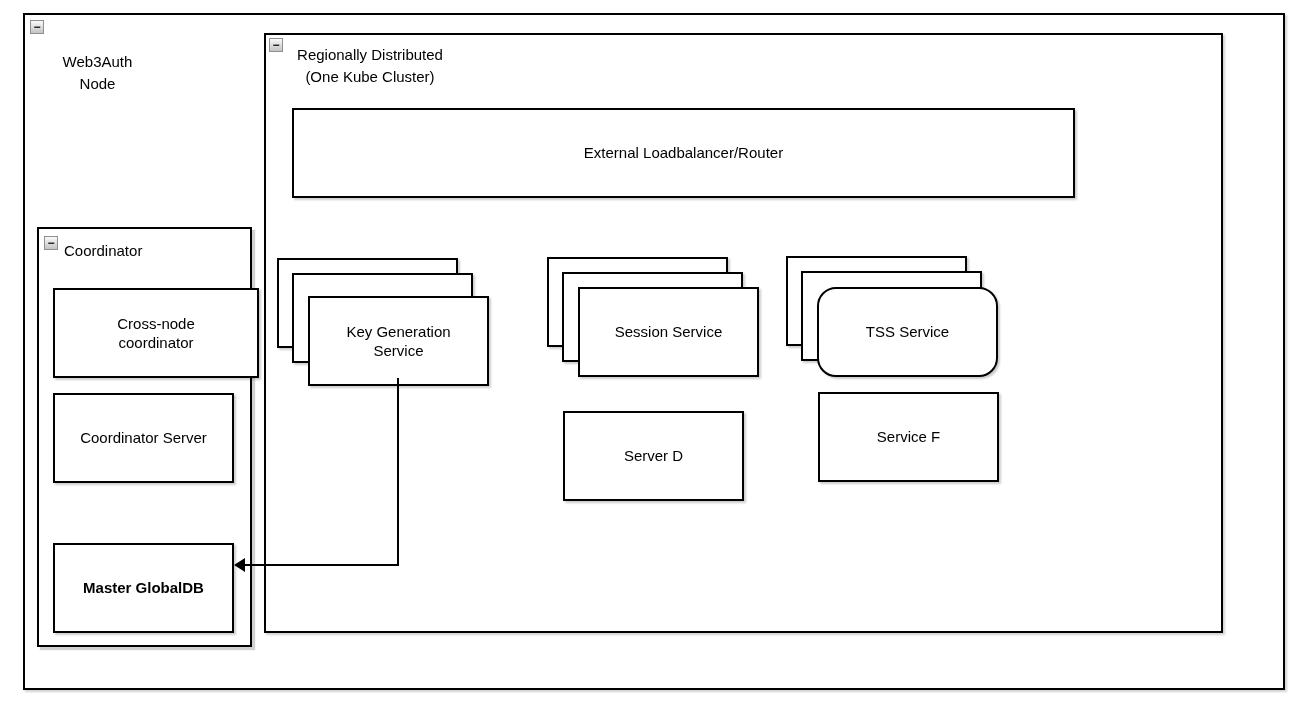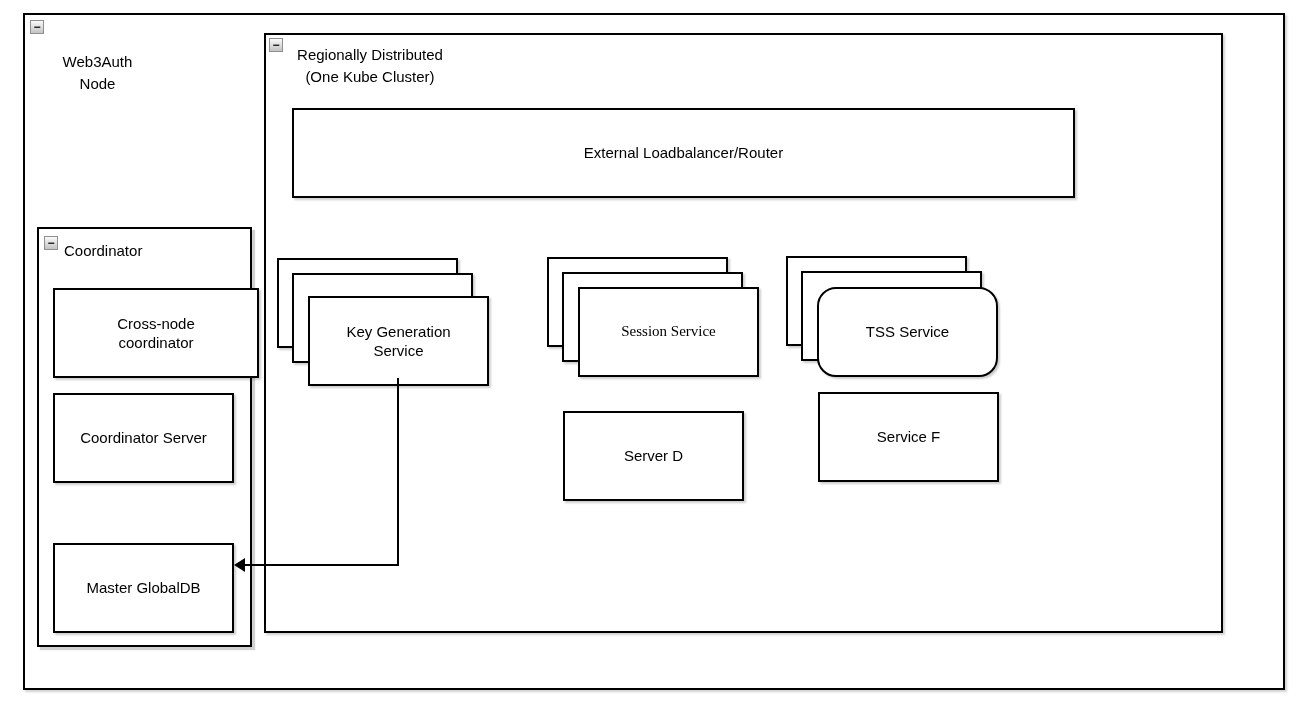--- a/index.html
+++ b/index.html
@@ -99,37 +99,37 @@
 
   <div class="shape" style="left:292px; top:108px; width:783px; height:90px;">External Loadbalancer/Router</div>
 
   <div class="shape" style="left:277px; top:258px; width:181px; height:90px;"></div>
   <div class="shape" style="left:292px; top:273px; width:181px; height:90px;"></div>
   <div class="shape" style="left:308px; top:288px; width:181px; height:90px;margin-top:8px;">Key Generation
 Service</div>
 
   <div class="shape" style="left:547px; top:257px; width:181px; height:90px;"></div>
   <div class="shape" style="left:562px; top:272px; width:181px; height:90px;"></div>
-  <div class="shape" style="left:578px; top:287px; width:181px; height:90px;font-family:Liberation Serif, serif;">Session Service</div>
+  <div class="shape" style="left:578px; top:287px; width:181px; height:90px;">Session Service</div>
 
   <div class="shape" style="left:786px; top:256px; width:181px; height:90px;"></div>
   <div class="shape" style="left:801px; top:271px; width:181px; height:90px;"></div>
   <div class="shape" style="left:817px; top:287px; width:181px; height:90px;border-radius:19px;">TSS Service</div>
 
   <div class="shape" style="left:563px; top:411px; width:181px; height:90px;">Server D</div>
   <div class="shape" style="left:818px; top:392px; width:181px; height:90px;">Service F</div>
 
   <div class="frame shadowed" style="left:37px; top:227px; width:215px; height:420px;"></div>
   <div class="collapse-btn" style="left:44px; top:236px;">−</div>
   <div class="free-label" style="left:64px; top:240px;">Coordinator</div>
 
   <div class="shape" style="left:53px; top:288px; width:206px; height:90px;">Cross-node
 coordinator</div>
   <div class="shape" style="left:53px; top:393px; width:181px; height:90px;">Coordinator Server</div>
-  <div class="shape" style="left:53px; top:543px; width:181px; height:90px;">Master GlobalDB</div>
+  <div class="shape" style="left:53px; top:543px; width:181px; height:90px;font-weight:bold;">Master GlobalDB</div>
 
   <div>
     <div class="seg" style="left:397px; top:378px; width:2px; height:188px;"></div>
     <div class="seg" style="left:244px; top:564px; width:155px; height:2px;"></div>
     <div class="arrow-left" style="left:234px; top:558px;"></div>
   </div>
 
 </div>
 
 </body></html>

